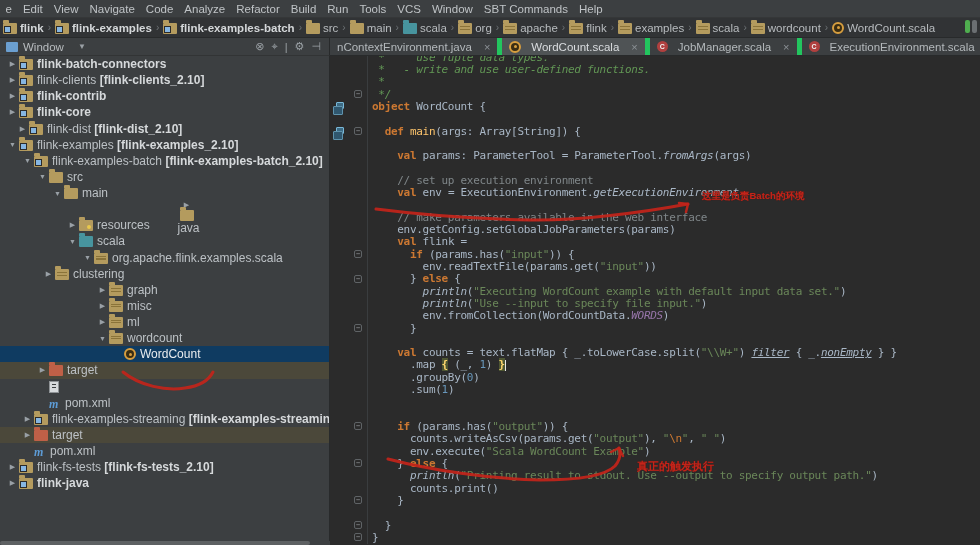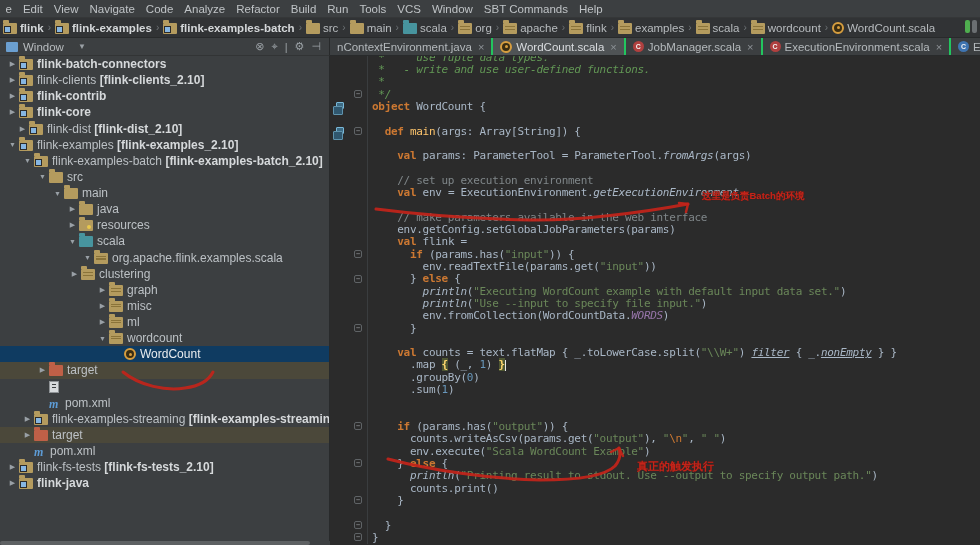--- a/index.html
+++ b/index.html
@@ -62,22 +62,22 @@
   .trow .sfx { font-weight:bold; color:#d6d9db; white-space:pre; }
   .trow.sel { background:#0f3b61; }
   .trow.sel .lbl { color:#e9ecee; }
   .trow.olive { background:#4b483a; }
   .tree-hscroll { position:absolute; left:0; bottom:0; width:330px; height:4px; background:#3c3f41; }
   .tree-hscroll .thumb { position:absolute; left:0; top:0; height:4px; width:310px; background:#5e6163; border-radius:2px; }
 
   
   .tabbar { position:absolute; left:330px; top:38px; width:650px; height:18px; background:#3c3f41;
             display:flex; overflow:hidden; border-bottom:1px solid #282a2b; }
-  .tab { display:flex; align-items:center; gap:4px; padding:0 7px; font-size:11.5px; color:#b4b9bc;
-         border-right:2px solid #22c55e; white-space:nowrap; flex:none;justify-content:flex-end; }
+  .tab { display:flex; align-items:center; gap:10px; padding:0 7px; font-size:11.5px; color:#b4b9bc;
+         border-right:5px solid #22c55e; white-space:nowrap; flex:none;justify-content:flex-end; }
   .tab.active { background:#4f5355; color:#dadde0; }
   .tab .x { color:#8d9297; font-size:11px; margin-left:2px; }
   .editor { position:absolute; left:330px; top:56px; width:650px; height:489px; background:#2b2b2b; overflow:hidden; }
   .codewrap { margin-top:-5px; }
   .cline { height:12.32px; display:flex; align-items:center; }
   .gut { width:38px; flex:none; align-self:stretch; position:relative; border-right:1px solid #3a3d3f; }
   .gicon { position:absolute; left:6px; top:2px; width:8px; height:7px; border:1px solid #79b8d8;
            background:#3d6b84; border-radius:1px; }
   .gicon::before { content:""; position:absolute; left:-4px; top:3px; width:8px; height:7px;
            border:1px solid #5f93ad; background:#30576e; border-radius:1px; }
@@ -252,41 +252,41 @@
       <div class="trow" style="padding-left: 36px;">
         <span class="arrow">▼</span>
         <span class="ic fold"></span>
         <span class="lbl">src</span>
       </div>
       <div class="trow" style="padding-left: 51px;">
         <span class="arrow">▼</span>
         <span class="ic fold"></span>
         <span class="lbl">main</span>
       </div>
-      <div class="trow" style="padding-left: 66px;">
+      <div class="trow" style="padding-left: 44px; flex-direction: column;">
         <span class="arrow">▶</span>
         <span class="ic fold"></span>
         <span class="lbl">java</span>
       </div>
       <div class="trow" style="padding-left: 66px;">
         <span class="arrow">▶</span>
         <span class="ic res"></span>
         <span class="lbl">resources</span>
       </div>
       <div class="trow" style="padding-left: 66px;">
         <span class="arrow">▼</span>
         <span class="ic srcf"></span>
         <span class="lbl">scala</span>
       </div>
       <div class="trow" style="padding-left: 81px;">
         <span class="arrow">▼</span>
         <span class="ic pkg"></span>
         <span class="lbl">org.apache.flink.examples.scala</span>
       </div>
-      <div class="trow" style="padding-left: 68px;">
+      <div class="trow" style="padding-left: 42px;">
         <span class="arrow">▶</span>
         <span class="ic pkg"></span>
         <span class="lbl">clustering</span>
       </div>
       <div class="trow" style="padding-left: 96px;">
         <span class="arrow">▶</span>
         <span class="ic pkg"></span>
         <span class="lbl">graph</span>
       </div>
       <div class="trow" style="padding-left: 96px;">

